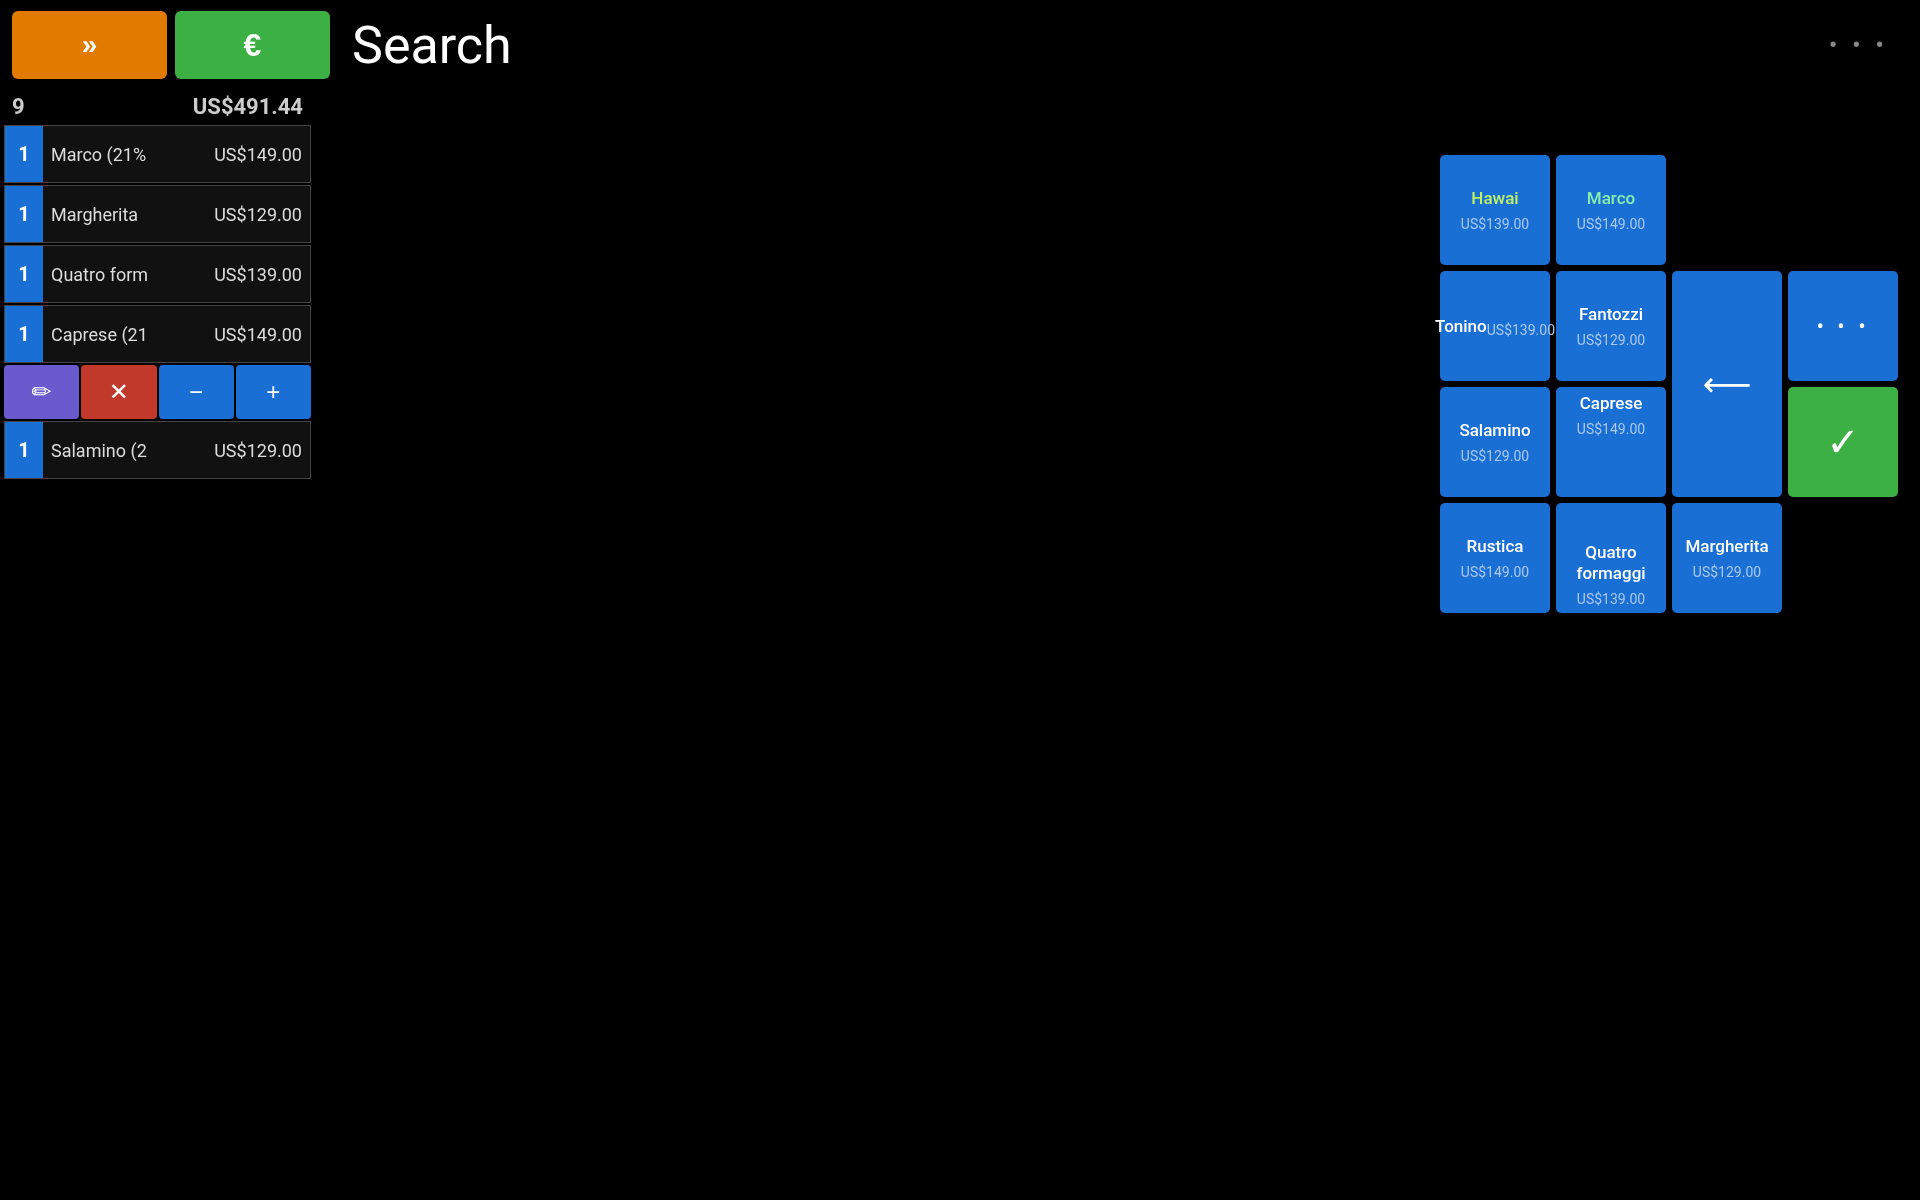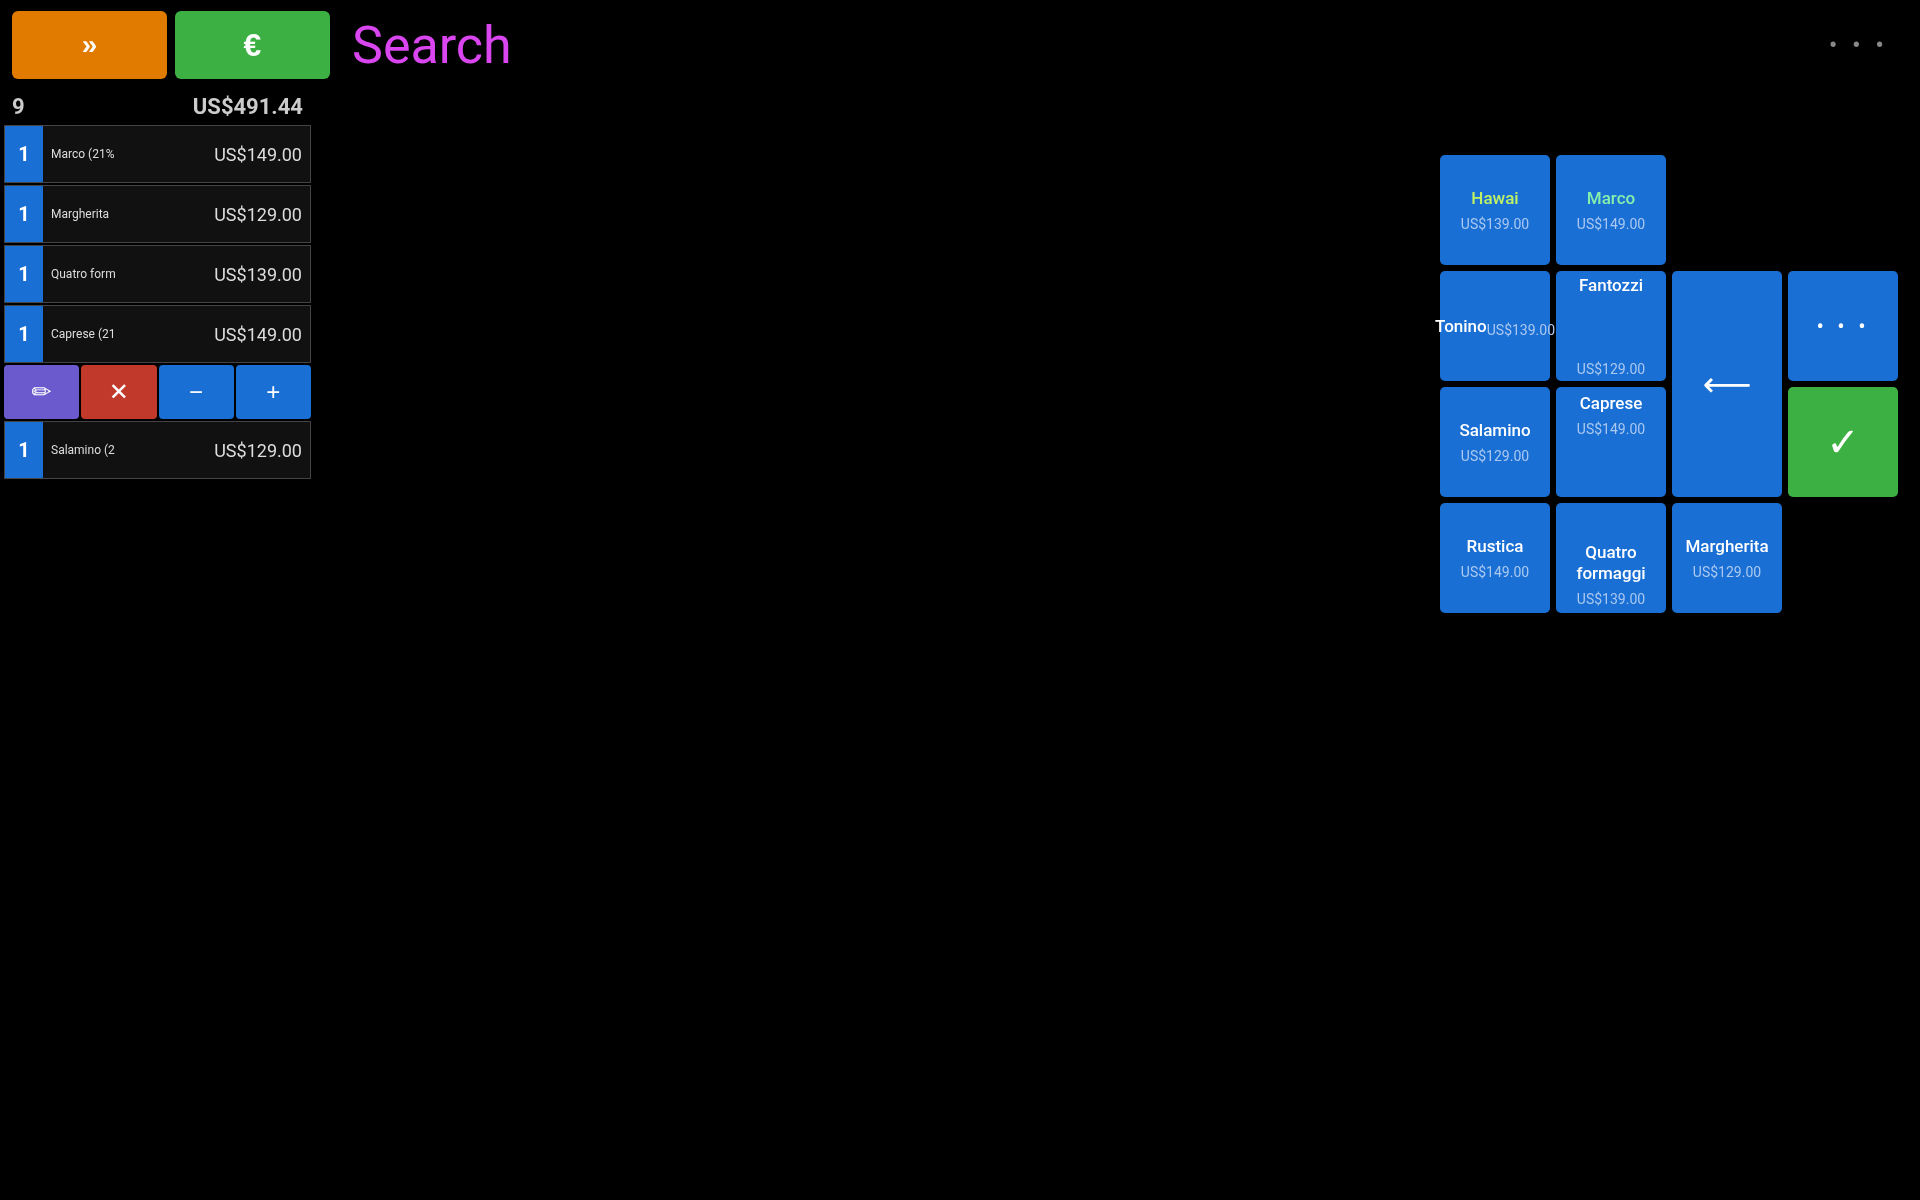--- a/index.html
+++ b/index.html
@@ -44,21 +44,21 @@
       display: flex;
       align-items: center;
       justify-content: center;
       font-size: 32px;
       color: #fff;
       font-weight: bold;
     }
     .search-label {
       font-size: 52px;
       font-weight: 400;
-      color: #d946ef;
+      color: #ffffff;
       margin-left: 14px;
       flex: 1;
     }
     .more-dots {
       font-size: 26px;
       color: #888;
       letter-spacing: 4px;
       margin-right: 20px;
     }
 
@@ -95,21 +95,21 @@
       font-weight: bold;
       width: 38px;
       height: 100%;
       display: flex;
       align-items: center;
       justify-content: center;
       flex-shrink: 0;
     }
     .order-name {
       flex: 1;
-      font-size: 12px;
+      font-size: 18px;
       color: #ddd;
       padding: 0 8px;
       overflow: hidden;
       text-overflow: ellipsis;
       white-space: nowrap;
     }
     .order-price {
       font-size: 18px;
       color: #ddd;
       padding-right: 8px;
@@ -229,21 +229,21 @@
     <div style="grid-area: 2 / 4 / span 1 / span 1; border-radius: 5px; display: flex; flex-direction: column; align-items: center; justify-content: center; cursor: pointer; padding: 6px; text-align: center; background: rgb(26, 111, 212); font-size: 22px; letter-spacing: 4px; color: rgb(255, 255, 255);">
       <span>• • •</span>
     </div>
     <div style="grid-area: 2 / 3 / span 2 / span 1; border-radius: 5px; display: flex; flex-direction: column; align-items: center; justify-content: center; cursor: pointer; padding: 6px; text-align: center; background: rgb(26, 111, 212); font-size: 34px; color: rgb(255, 255, 255);">
       <span>⟵</span>
     </div>
     <div style="grid-area: 2 / 1 / span 1 / span 1; border-radius: 5px; display: flex; flex-direction: row; align-items: center; justify-content: center; cursor: pointer; padding: 6px; text-align: center; background: rgb(26, 111, 212);">
       <span style="font-size: 17px; color: rgb(255, 255, 255); font-weight: 500; line-height: 1.2;">Tonino</span>
       <span style="font-size: 14px; color: rgb(170, 200, 240); margin-top: 8px;">US$139.00</span>
     </div>
-    <div style="grid-area: 2 / 2 / span 1 / span 1; border-radius: 5px; display: flex; flex-direction: column; align-items: center; justify-content: space-between; cursor: pointer; padding: 4px; text-align: center; background: rgb(26, 111, 212);">
+    <div style="grid-area: 2 / 2 / span 1 / span 1; border-radius: 5px; display: flex; flex-direction: column; align-items: center; justify-content: center; cursor: pointer; padding: 10px; text-align: center; background: rgb(26, 111, 212);">
       <span style="font-size: 17px; color: rgb(255, 255, 255); font-weight: 500; line-height: 1.2;">Fantozzi</span>
       <span style="font-size: 14px; color: rgb(170, 200, 240); margin-top: 8px;">US$129.00</span>
     </div>
     <div style="grid-area: 3 / 4 / span 1 / span 1; border-radius: 5px; display: flex; flex-direction: column; align-items: center; justify-content: center; cursor: pointer; padding: 6px; text-align: center; background: rgb(60, 176, 67); font-size: 40px; color: rgb(255, 255, 255);">
       <span>✓</span>
     </div>
     <div style="grid-area: 3 / 1 / span 1 / span 1; border-radius: 5px; display: flex; flex-direction: column; align-items: center; justify-content: center; cursor: pointer; padding: 6px; background: rgb(26, 111, 212);">
       <span style="font-size: 17px; color: rgb(255, 255, 255); font-weight: 500; line-height: 1.2;">Salamino</span>
       <span style="font-size: 14px; color: rgb(170, 200, 240); margin-top: 8px;">US$129.00</span>
     </div>

